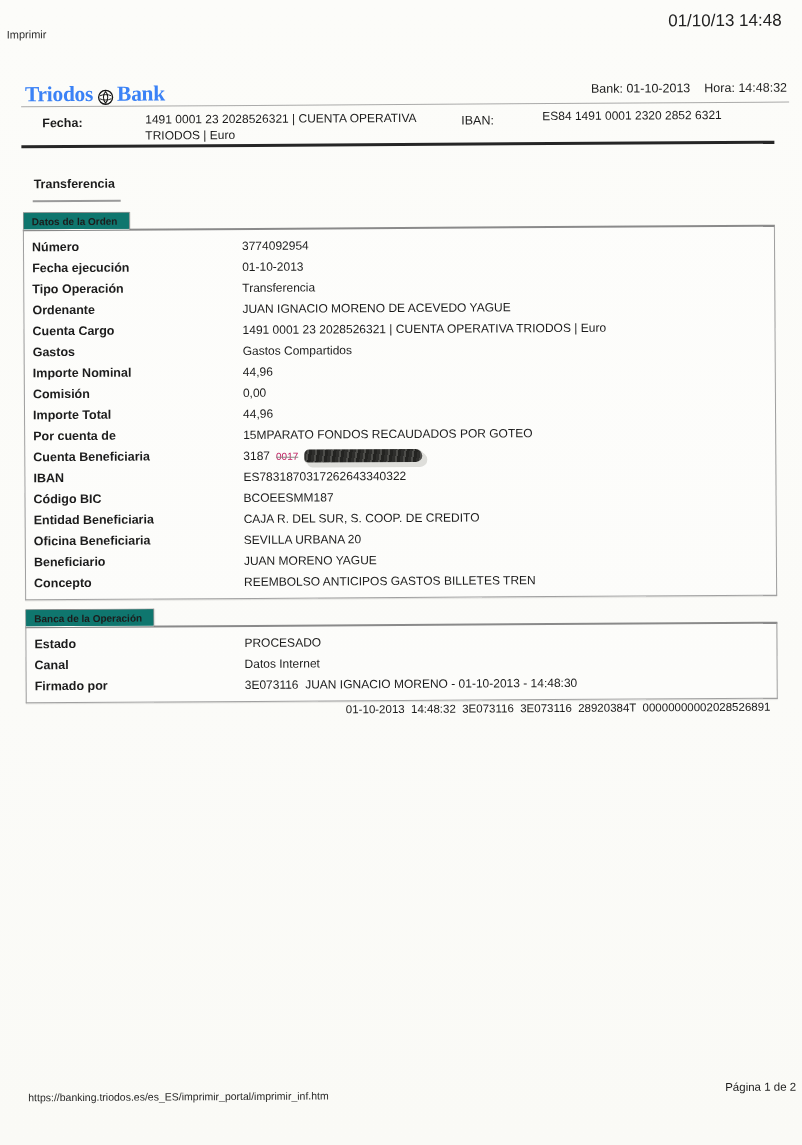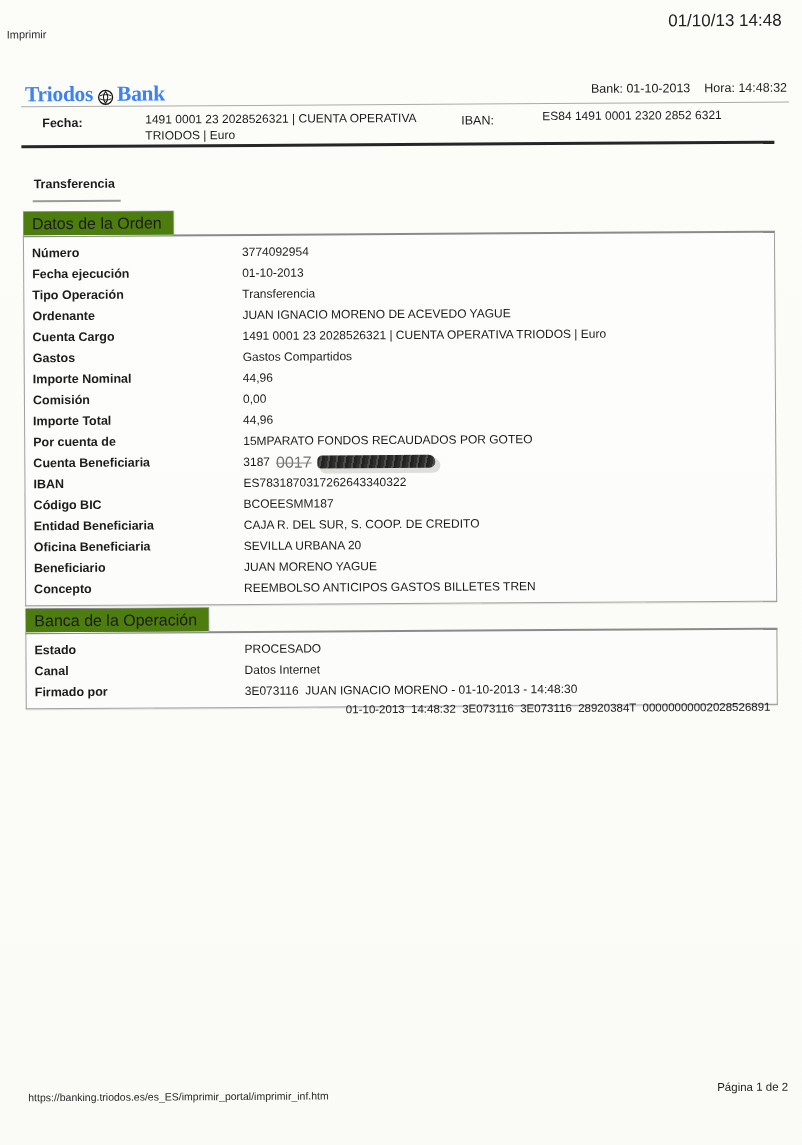--- a/index.html
+++ b/index.html
@@ -29,40 +29,40 @@
   .iban-value{left:545px;top:110px;font-size:12px;white-space:pre;}
   .rule-heavy{left:24px;width:753px;top:143px;height:3px;background:#262626;}
   
   .transferencia{left:36px;top:175px;font-size:12.5px;font-weight:bold;}
   .transferencia-underline{left:35px;top:198px;width:88px;height:2px;background:#9a9a9a;}
   
   .section{position:absolute;left:25px;width:752px;}
   .section.s1{top:209px;}
   .section.s2{top:606px;}
   .tab{display:inline-block;position:relative;z-index:2;border:1px solid #8a8a8a;border-bottom:1px solid #fdfdfb;
-       background:#4d7c0f;padding:3px 11px 2px 8px;font-size:16px;font-weight:normal;
+       background:#0f766e;padding:3px 11px 2px 8px;font-size:10px;font-weight:bold;
        border-radius:1px;box-shadow:1px 0 0 rgba(0,0,0,.08);}
   .box{border:1px solid #a0a0a0;border-top:2px solid #8a8a8a;margin-top:-1px;
        padding:5px 0 6px 0;background:rgba(255,255,255,.35);
        box-shadow:0 1px 1px rgba(0,0,0,.12);}
   .box .row{display:flex;align-items:center;height:21px;}
   .box .lbl{width:210px;padding-left:8px;font-size:12.5px;font-weight:bold;flex:none;}
   .box .val{font-size:12px;white-space:pre;}
   
   .redaction{display:inline-flex;align-items:center;margin-left:6px;position:relative;top:1px;}
-  .redaction-hint{color:#737373;font-size:16px;margin-right:6px;text-decoration:line-through;
+  .redaction-hint{color:#be185d;font-size:10px;margin-right:6px;text-decoration:line-through;
                   text-decoration-color:#8b8b88;}
   .redaction-ink{display:inline-block;width:118px;height:13px;
        border-radius:7px 10px 9px 6px;
        background:repeating-linear-gradient(100deg,#2e2e2c 0 3px,#4d4d4a 3px 5px,#232321 5px 8px);
        box-shadow:4px 4px 0 1px #dededa, 1px 1px 0 1px #e8e8e4;}
   
   .audit{left:345px;top:703px;font-size:11.5px;white-space:pre;color:#1a1a1a;}
   .footer-url{left:25px;top:1089px;font-size:10.5px;color:#262626;}
-  .footer-page{right:17px;top:1083px;font-size:11.5px;color:#1f1f1f;}
+  .footer-page{right:9px;top:1083px;font-size:11.5px;color:#1f1f1f;}
 </style>
 </head>
 <body>
 
 <div class="doc">
 
   <div class="abs print-left">Imprimir</div>
   <div class="abs print-right">01/10/13 14:48</div>
 
   <div class="abs logo">

